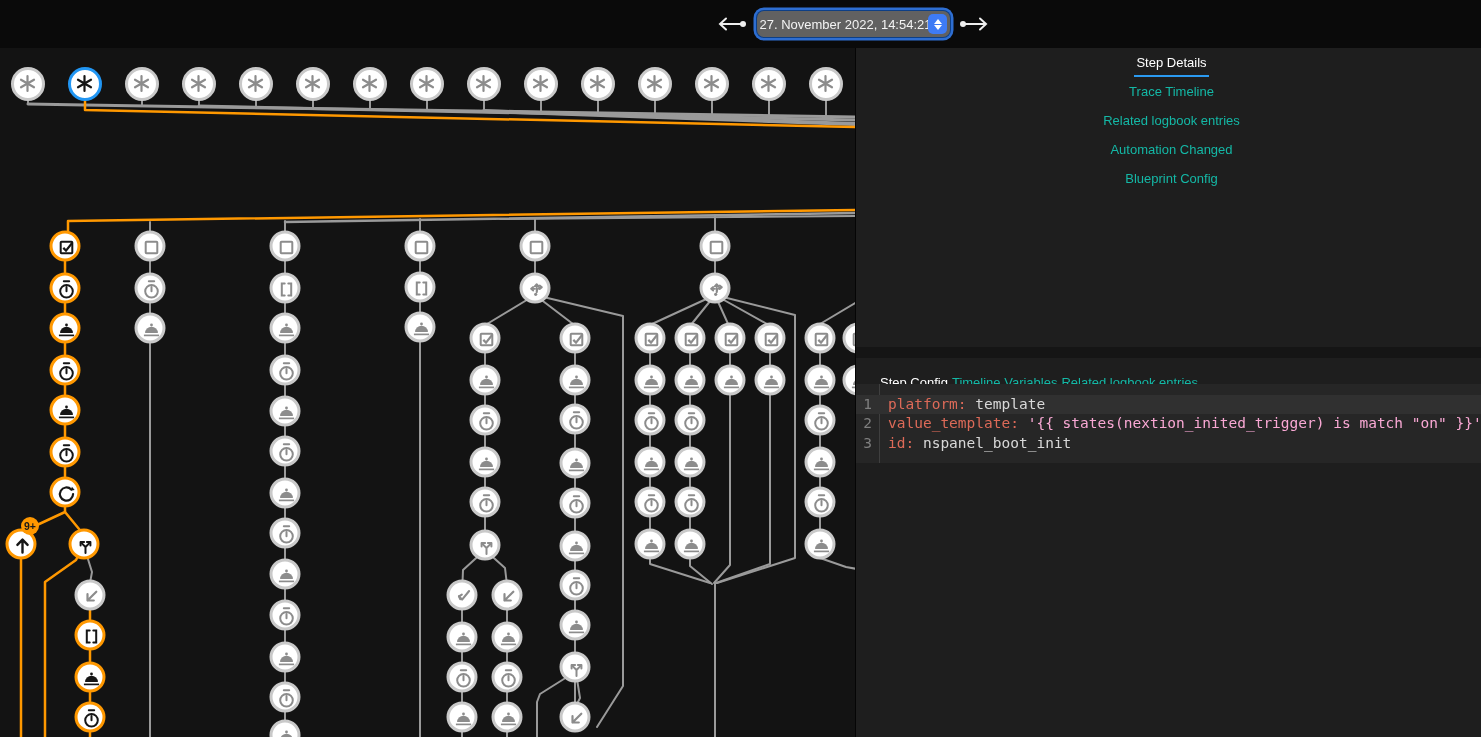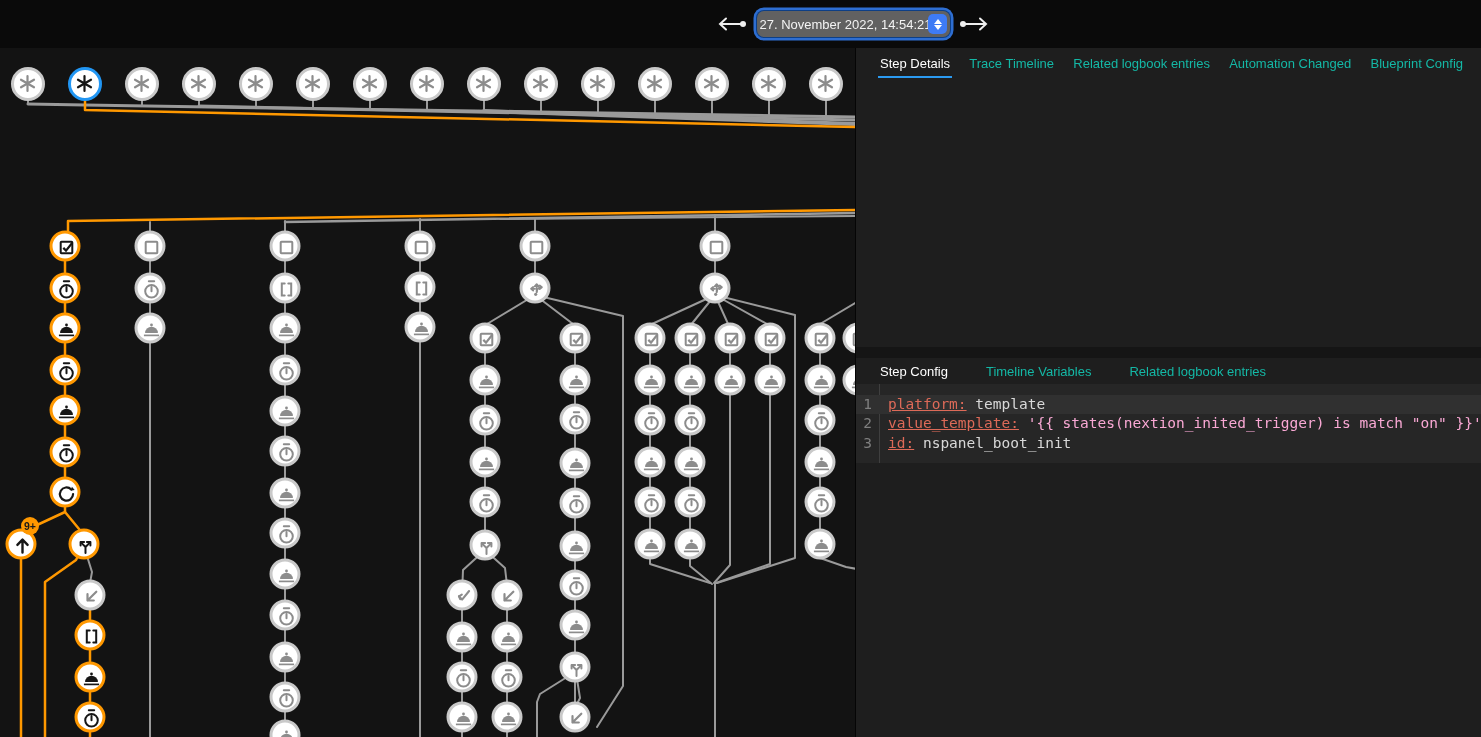--- a/index.html
+++ b/index.html
@@ -47,39 +47,39 @@
   #panel {
     position:absolute; left:855px; top:48px; width:626px; height:689px;
     background:#1e1e1e; border-left:1px solid #050505;
   }
   .tabs { position:absolute; left:0; right:0; display:flex; align-items:center; }
   .tabs .tab {
     font-size:13px; color:#14b8a6; padding:7px 2px 5px 2px;
     border-bottom:2px solid transparent; cursor:pointer; white-space:nowrap;
   }
   .tabs .tab.active { color:#ffffff; border-bottom-color:#2b9af0; }
-  #top-tabs { top:0; height:30px; justify-content:space-between; padding:0 16px 0 22px; }
-  #bottom-tabs { top:310px; height:26px; gap:34px; padding:0 0 0 22px; }
+  #top-tabs { top:0; height:30px; justify-content:space-between; padding:0 16px 0 22px;flex-direction:column; }
+  #bottom-tabs { top:321px; height:26px; padding:0 0 0 22px; }
   #executed { position:absolute; top:46px; left:22px; font-size:15.5px; color:#ebebeb; }
   #divider-strip { position:absolute; top:299px; left:0; right:0; height:11px; background:#151515; }
 
   
   #editor {
     position:absolute; top:336px; left:0; right:0; height:79px;
     background:#262626; font-family:"DejaVu Sans Mono","Liberation Mono",monospace;
     font-size:14.5px; line-height:19.3px; padding:11px 0 8px 0; overflow:hidden;
   }
   #gutter-border { position:absolute; left:23px; top:0; bottom:0; width:1px; background:#3f3f3f; }
   .code-row { display:flex; position:relative; }
   .code-row.active-line { background:#303030; }
   .code-row .ln {
     flex:0 0 23px; text-align:right; padding-right:7px; color:#7f7f7f;
   }
   .code-row .src { padding-left:9px; white-space:pre; color:#d8d8d8; }
-  .tok-key { color:#dd6a58;text-decoration:underline; }
+  .tok-key { color:#dd6a58; }
   .tok-plain { color:#d8d8d8;text-align:center; }
   .tok-str { color:#f9a8d4; }
 </style>
 </head>
 <body>
 
 <div id="stage">
 
   <div id="graph-wrap">
     <svg id="trace-svg" width="855" height="737" viewBox="0 0 855 737">

